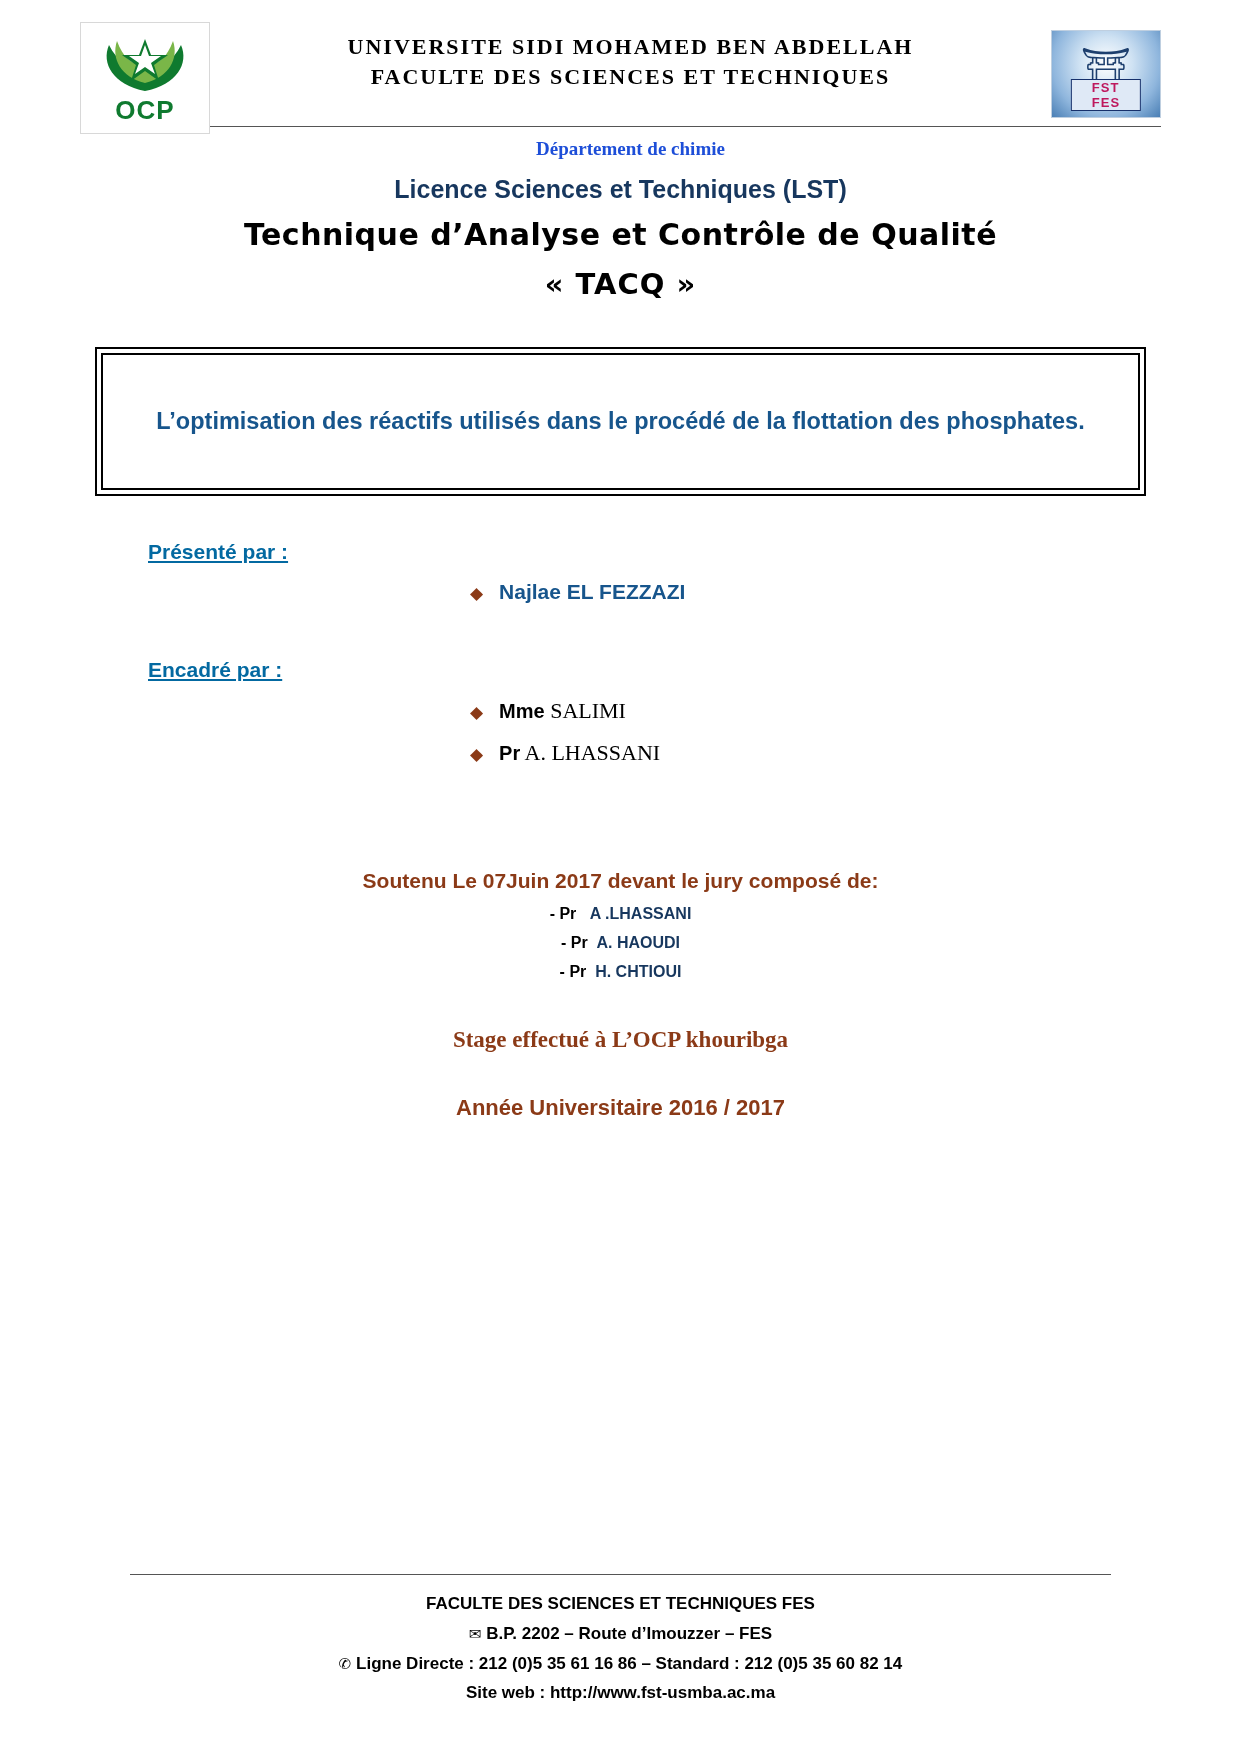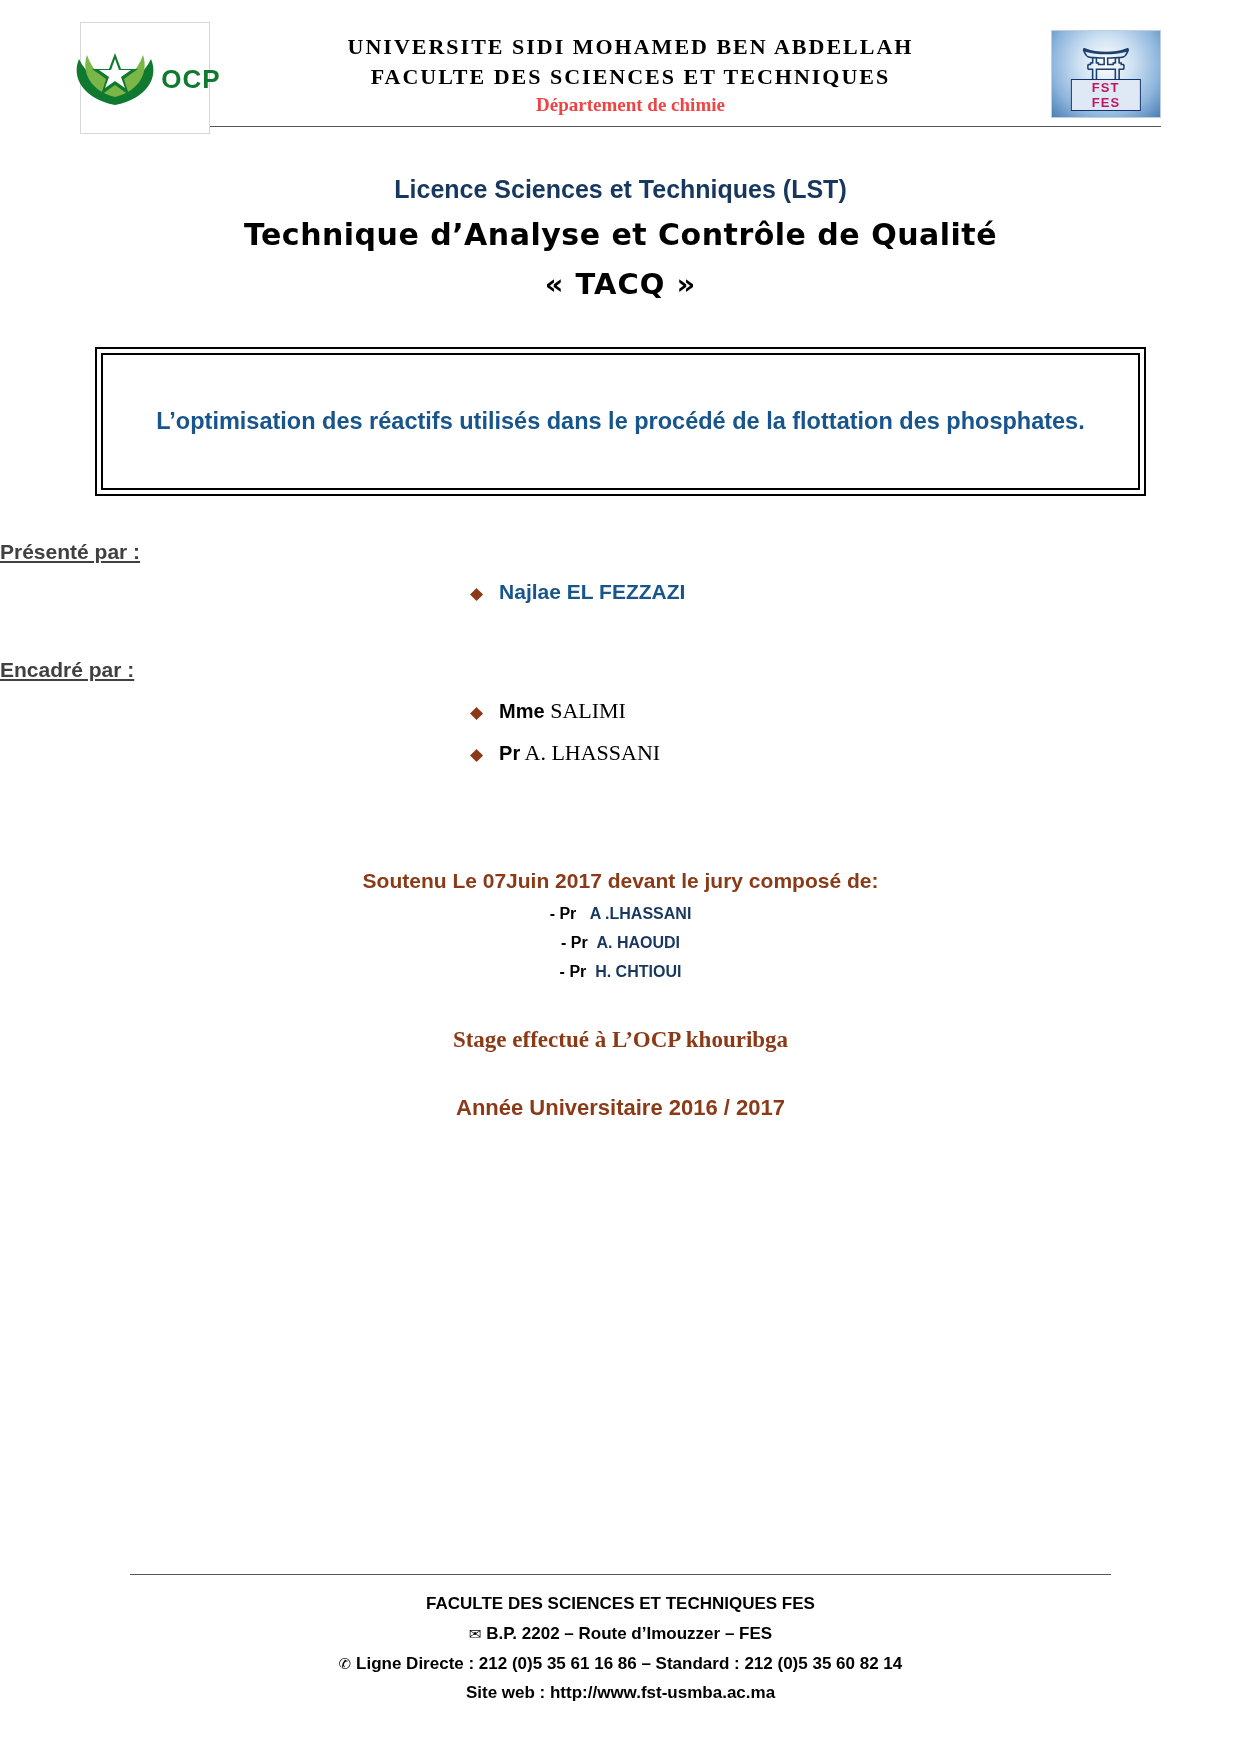--- a/index.html
+++ b/index.html
@@ -30,20 +30,21 @@
     padding: 22px 80px 0 80px;
     height: 120px;
     box-sizing: border-box;
   }
   .logo-ocp {
     width: 130px;
     height: 112px;
     border: 1px solid #d8d8d8;
     box-sizing: border-box;
     display: flex;
+    flex-direction: column;
     align-items: center;
     justify-content: center;
     background: #ffffff;
     flex: none;
   }
   .ocp-mark {
     width: 92px;
     height: 62px;
     position: relative;
   }
@@ -67,21 +68,22 @@
     font-size: 22px;
     letter-spacing: 2px;
     line-height: 1.35;
     color: #000;
   }
   .univ-line3 {
     font-family: "Liberation Serif", serif;
     font-weight: bold;
     font-size: 19px;
     line-height: 1.5;
-    color: #ef4444;
+    color: #1d4ed8;
+    margin-top: 44px;
   }
   .logo-fst {
     width: 110px;
     height: 88px;
     flex: none;
     border: 1px solid #bfcfe0;
     box-sizing: border-box;
     background:
       radial-gradient(circle at 50% 38%, #ffffff 0%, #cfe2f3 35%, #8fb6dd 70%, #4a7fb5 100%);
     position: relative;
@@ -170,22 +172,23 @@
     font-size: 23.5px;
     font-weight: bold;
     color: #17558c;
     line-height: 1.75;
   }
 
   
   .section-label {
     font-size: 21px;
     font-weight: bold;
-    color: #404040;
+    color: #0369a1;
     text-decoration: underline;
+    margin-left: 148px;
   }
   .presente-block { margin-top: 44px; }
   .encadre-block { margin-top: 54px; }
 
   .bullet-row {
     display: flex;
     align-items: baseline;
     margin-left: 470px;
     margin-top: 16px;
   }

